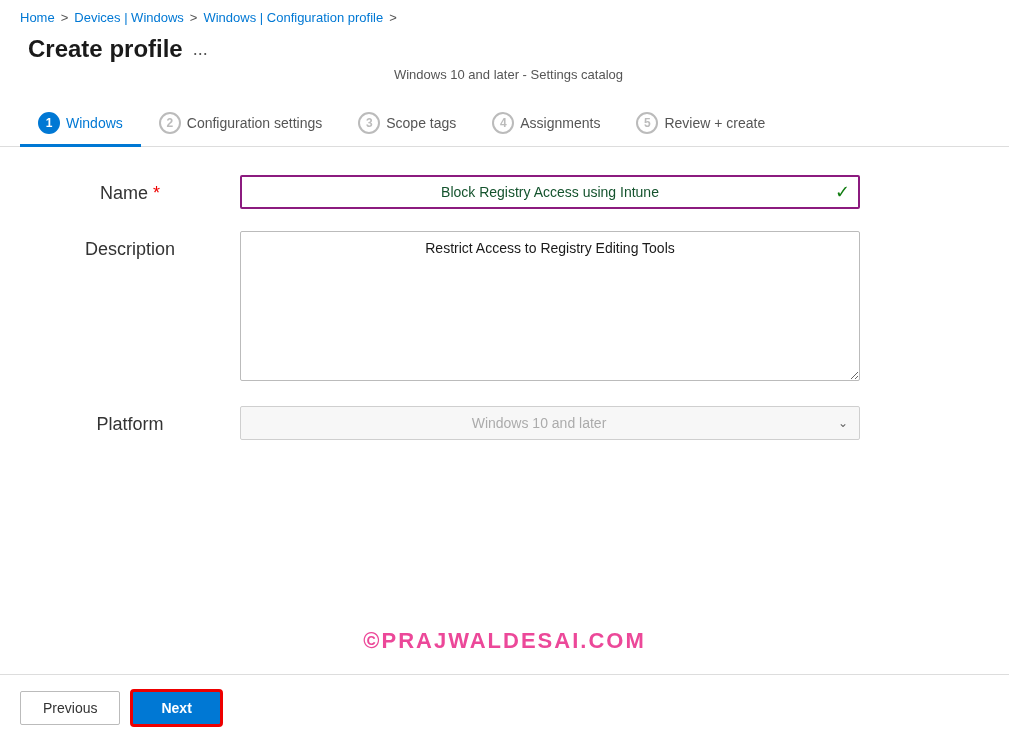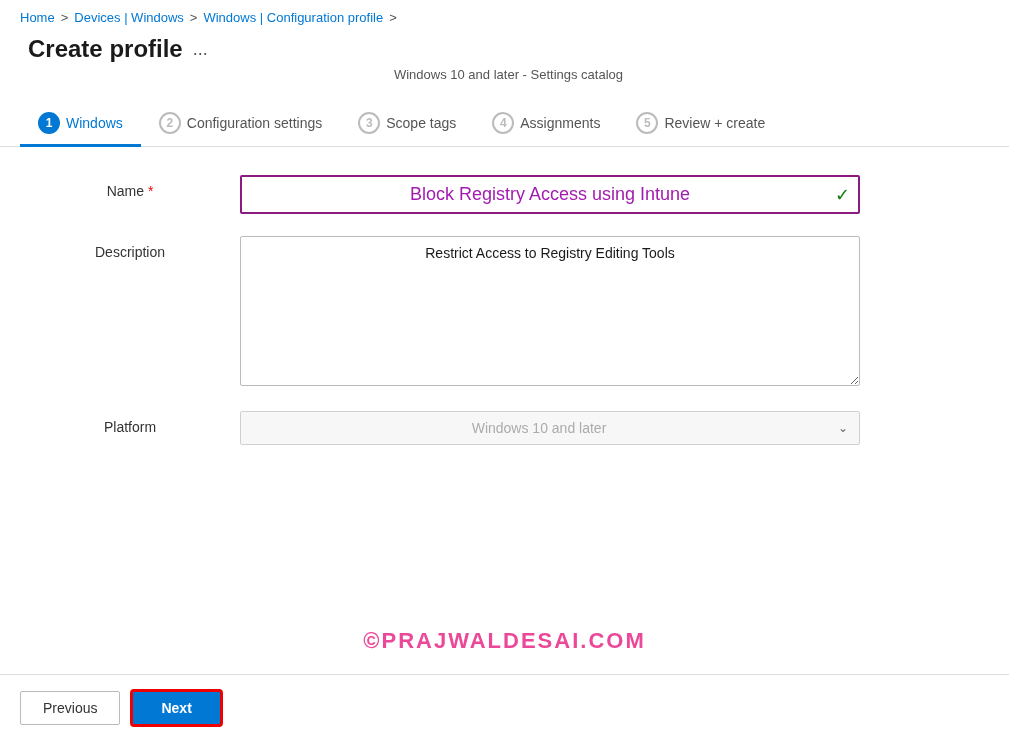--- a/index.html
+++ b/index.html
@@ -99,38 +99,38 @@
       position: relative;
     }
     .form-row {
       display: flex;
       align-items: flex-start;
       margin-bottom: 22px;
     }
     .form-label {
       width: 220px;
       padding-top: 8px;
-      font-size: 14px;
+      font-size: 18px;
       color: #333;
       flex-shrink: 0;
     }
     .form-label .required {
       color: #e00;
     }
     .form-control-wrap {
       flex: 1;
       max-width: 620px;
     }
     .name-input {
       width: 100%;
       padding: 7px 10px;
       border: 2px solid #8c1b7f;
       border-radius: 2px;
-      font-size: 18px;
-      color: #a21caf;
+      font-size: 14px;
+      color: #14532d;
       outline: none;
       background: #fff;
     }
     .name-input-wrapper {
       position: relative;
       display: flex;
       align-items: center;
     }
     .name-input-wrapper .check-icon {
       position: absolute;

